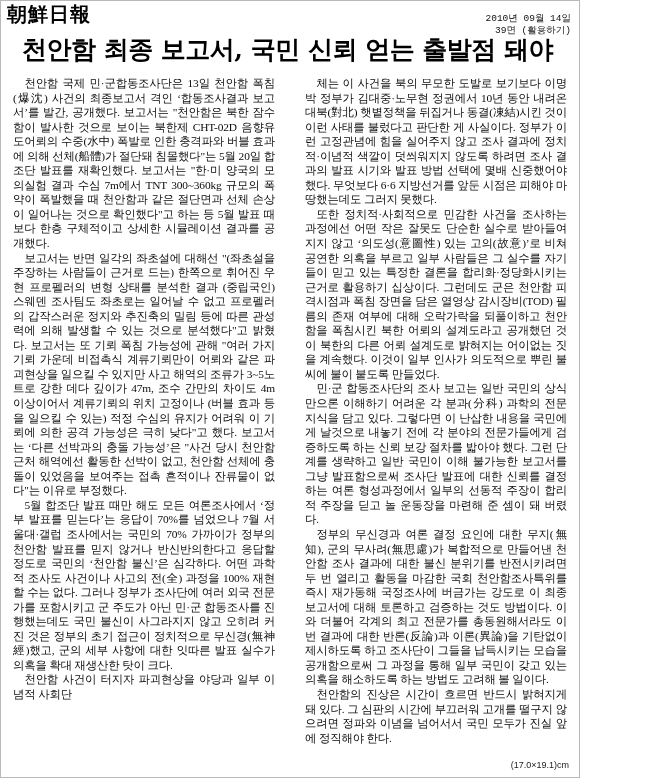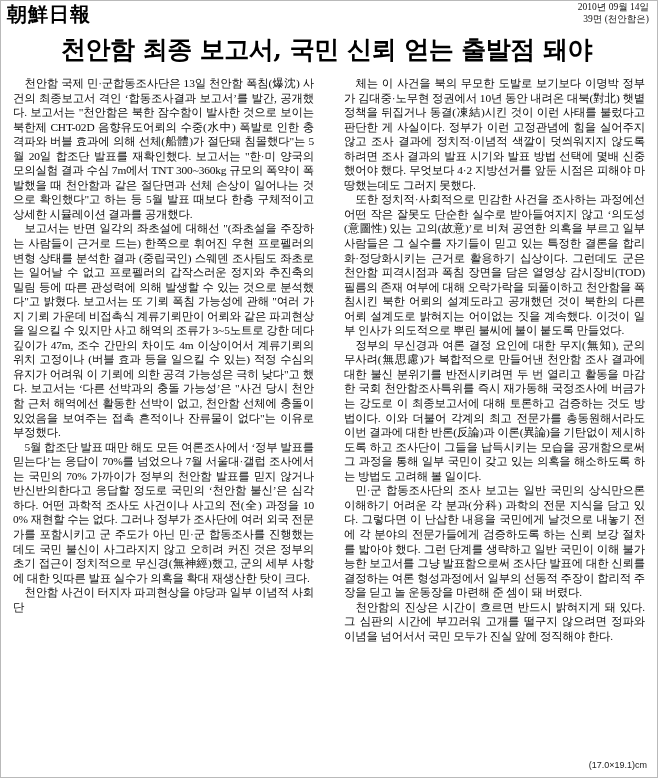--- a/index.html
+++ b/index.html
@@ -7,21 +7,21 @@
     margin: 0;
     padding: 0;
     background: #ffffff;
   }
   body {
     font-family: "Liberation Serif", "DejaVu Serif", serif;
     color: #000000;
   }
   #page {
     position: relative;
-    width: 658px;
+    width: 580px;
     height: 778px;
     box-sizing: border-box;
     background: #ffffff;
     border: 1px solid #b9b9b9;
     overflow: hidden;
   }
 
   
   .masthead-row {
     position: relative;
@@ -37,23 +37,23 @@
     font-weight: 700;
     font-size: 20px;
     letter-spacing: 1px;
     line-height: 24px;
     color: #000;
     -webkit-font-smoothing: none;
   }
   .masthead-meta {
     position: absolute;
     right: 8px;
-    top: 0px;
+    top: 12px;
     text-align: right;
-    font-family: Liberation Serif, serif;
+    font-family: Liberation Mono, monospace;
     font-size: 9.5px;
     line-height: 12px;
     color: #111;
   }
   .masthead-meta div { white-space: nowrap; }
 
   
   .headline {
     text-align: center;
     font-family: "DejaVu Serif", "Liberation Serif", serif;
@@ -105,37 +105,37 @@
 </style>
 </head>
 <body>
 
 <div id="page">
 
   <div class="masthead-row">
     <div class="masthead-logo">朝鮮日報</div>
     <div class="masthead-meta">
       <div>2010년 09월 14일</div>
-      <div>39면 (천안함은)</div>
+      <div>39면 (활용하기)</div>
     </div>
   </div>
 
   <h1 class="headline">천안함 최종 보고서, 국민 신뢰 얻는 출발점 돼야</h1>
 
   <div class="columns">
     <div class="col">
       <p>천안함 국제 민·군합동조사단은 13일 천안함 폭침(爆沈) 사건의 최종보고서 격인 ‘합동조사결과 보고서’를 발간, 공개했다. 보고서는 "천안함은 북한 잠수함이 발사한 것으로 보이는 북한제 CHT-02D 음향유도어뢰의 수중(水中) 폭발로 인한 충격파와 버블 효과에 의해 선체(船體)가 절단돼 침몰했다"는 5월 20일 합조단 발표를 재확인했다. 보고서는 "한·미 양국의 모의실험 결과 수심 7m에서 TNT 300~360kg 규모의 폭약이 폭발했을 때 천안함과 같은 절단면과 선체 손상이 일어나는 것으로 확인했다"고 하는 등 5월 발표 때보다 한층 구체적이고 상세한 시뮬레이션 결과를 공개했다.</p>
       <p>보고서는 반면 일각의 좌초설에 대해선 "(좌초설을 주장하는 사람들이 근거로 드는) 한쪽으로 휘어진 우현 프로펠러의 변형 상태를 분석한 결과 (중립국인) 스웨덴 조사팀도 좌초로는 일어날 수 없고 프로펠러의 갑작스러운 정지와 추진축의 밀림 등에 따른 관성력에 의해 발생할 수 있는 것으로 분석했다"고 밝혔다. 보고서는 또 기뢰 폭침 가능성에 관해 "여러 가지 기뢰 가운데 비접촉식 계류기뢰만이 어뢰와 같은 파괴현상을 일으킬 수 있지만 사고 해역의 조류가 3~5노트로 강한 데다 깊이가 47m, 조수 간만의 차이도 4m 이상이어서 계류기뢰의 위치 고정이나 (버블 효과 등을 일으킬 수 있는) 적정 수심의 유지가 어려워 이 기뢰에 의한 공격 가능성은 극히 낮다"고 했다. 보고서는 ‘다른 선박과의 충돌 가능성’은 "사건 당시 천안함 근처 해역에선 활동한 선박이 없고, 천안함 선체에 충돌이 있었음을 보여주는 접촉 흔적이나 잔류물이 없다"는 이유로 부정했다.</p>
       <p>5월 합조단 발표 때만 해도 모든 여론조사에서 ‘정부 발표를 믿는다’는 응답이 70%를 넘었으나 7월 서울대·갤럽 조사에서는 국민의 70% 가까이가 정부의 천안함 발표를 믿지 않거나 반신반의한다고 응답할 정도로 국민의 ‘천안함 불신’은 심각하다. 어떤 과학적 조사도 사건이나 사고의 전(全) 과정을 100% 재현할 수는 없다. 그러나 정부가 조사단에 여러 외국 전문가를 포함시키고 군 주도가 아닌 민·군 합동조사를 진행했는데도 국민 불신이 사그라지지 않고 오히려 커진 것은 정부의 초기 접근이 정치적으로 무신경(無神經)했고, 군의 세부 사항에 대한 잇따른 발표 실수가 의혹을 확대 재생산한 탓이 크다.</p>
       <p>천안함 사건이 터지자 파괴현상을 야당과 일부 이념적 사회단</p>
     </div>
     <div class="col">
-      <p>체는 이 사건을 북의 무모한 도발로 보기보다 이명박 정부가 김대중·노무현 정권에서 10년 동안 내려온 대북(對北) 햇볕정책을 뒤집거나 동결(凍結)시킨 것이 이런 사태를 불렀다고 판단한 게 사실이다. 정부가 이런 고정관념에 힘을 실어주지 않고 조사 결과에 정치적·이념적 색깔이 덧씌워지지 않도록 하려면 조사 결과의 발표 시기와 발표 방법 선택에 몇배 신중했어야 했다. 무엇보다 4·2 지방선거를 앞둔 시점은 피해야 마땅했는데도 그러지 못했다.</p>
+      <p>체는 이 사건을 북의 무모한 도발로 보기보다 이명박 정부가 김대중·노무현 정권에서 10년 동안 내려온 대북(對北) 햇볕정책을 뒤집거나 동결(凍結)시킨 것이 이런 사태를 불렀다고 판단한 게 사실이다. 정부가 이런 고정관념에 힘을 실어주지 않고 조사 결과에 정치적·이념적 색깔이 덧씌워지지 않도록 하려면 조사 결과의 발표 시기와 발표 방법 선택에 몇배 신중했어야 했다. 무엇보다 6·6 지방선거를 앞둔 시점은 피해야 마땅했는데도 그러지 못했다.</p>
       <p>또한 정치적·사회적으로 민감한 사건을 조사하는 과정에선 어떤 작은 잘못도 단순한 실수로 받아들여지지 않고 ‘의도성(意圖性) 있는 고의(故意)’로 비쳐 공연한 의혹을 부르고 일부 사람들은 그 실수를 자기들이 믿고 있는 특정한 결론을 합리화·정당화시키는 근거로 활용하기 십상이다. 그런데도 군은 천안함 피격시점과 폭침 장면을 담은 열영상 감시장비(TOD) 필름의 존재 여부에 대해 오락가락을 되풀이하고 천안함을 폭침시킨 북한 어뢰의 설계도라고 공개했던 것이 북한의 다른 어뢰 설계도로 밝혀지는 어이없는 짓을 계속했다. 이것이 일부 인사가 의도적으로 뿌린 불씨에 불이 붙도록 만들었다.</p>
+      <p>민·군 합동조사단의 조사 보고는 일반 국민의 상식만으론 이해하기 어려운 각 분과(分科) 과학의 전문 지식을 담고 있다. 그렇다면 이 난삽한 내용을 국민에게 날것으로 내놓기 전에 각 분야의 전문가들에게 검증하도록 하는 신뢰 보강 절차를 밟아야 했다. 그런 단계를 생략하고 일반 국민이 이해 불가능한 보고서를 그냥 발표함으로써 조사단 발표에 대한 신뢰를 결정하는 여론 형성과정에서 일부의 선동적 주장이 합리적 주장을 딛고 놀 운동장을 마련해 준 셈이 돼 버렸다.</p>
       <p>정부의 무신경과 여론 결정 요인에 대한 무지(無知), 군의 무사려(無思慮)가 복합적으로 만들어낸 천안함 조사 결과에 대한 불신 분위기를 반전시키려면 두 번 열리고 활동을 마감한 국회 천안함조사특위를 즉시 재가동해 국정조사에 버금가는 강도로 이 최종보고서에 대해 토론하고 검증하는 것도 방법이다. 이와 더불어 각계의 최고 전문가를 총동원해서라도 이번 결과에 대한 반론(反論)과 이론(異論)을 기탄없이 제시하도록 하고 조사단이 그들을 납득시키는 모습을 공개함으로써 그 과정을 통해 일부 국민이 갖고 있는 의혹을 해소하도록 하는 방법도 고려해 볼 일이다.</p>
-      <p>민·군 합동조사단의 조사 보고는 일반 국민의 상식만으론 이해하기 어려운 각 분과(分科) 과학의 전문 지식을 담고 있다. 그렇다면 이 난삽한 내용을 국민에게 날것으로 내놓기 전에 각 분야의 전문가들에게 검증하도록 하는 신뢰 보강 절차를 밟아야 했다. 그런 단계를 생략하고 일반 국민이 이해 불가능한 보고서를 그냥 발표함으로써 조사단 발표에 대한 신뢰를 결정하는 여론 형성과정에서 일부의 선동적 주장이 합리적 주장을 딛고 놀 운동장을 마련해 준 셈이 돼 버렸다.</p>
       <p>천안함의 진상은 시간이 흐르면 반드시 밝혀지게 돼 있다. 그 심판의 시간에 부끄러워 고개를 떨구지 않으려면 정파와 이념을 넘어서서 국민 모두가 진실 앞에 정직해야 한다.</p>
     </div>
   </div>
 
   <div class="size-note">(17.0×19.1)cm</div>
 
 </div>
 
 </body></html>

